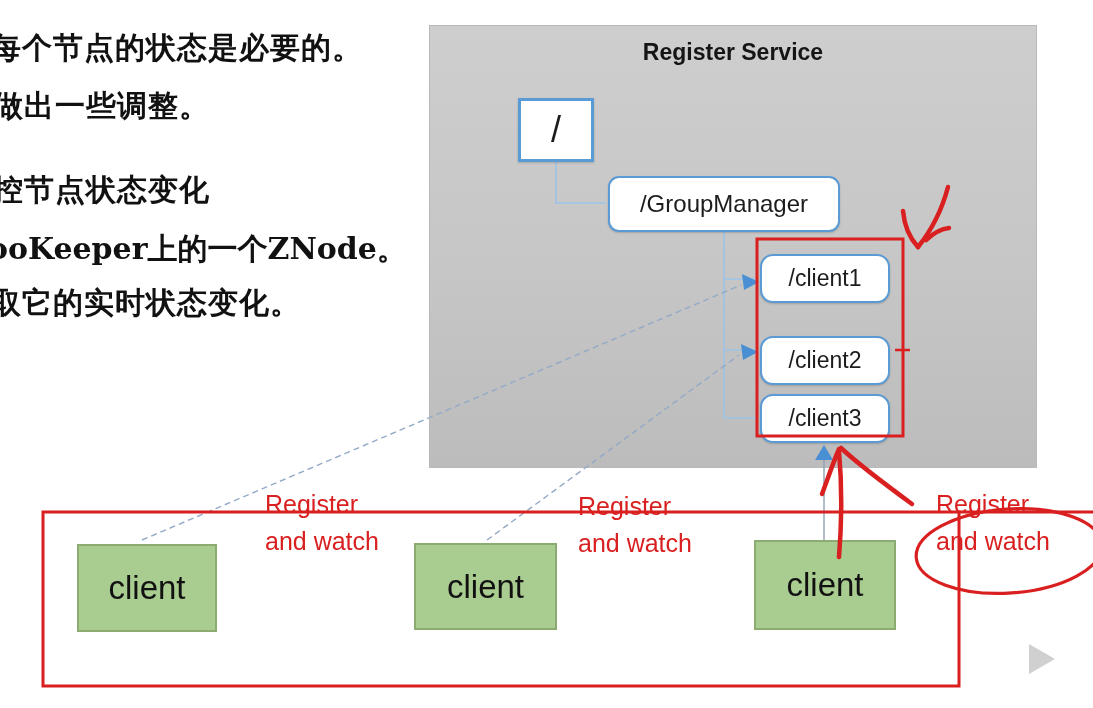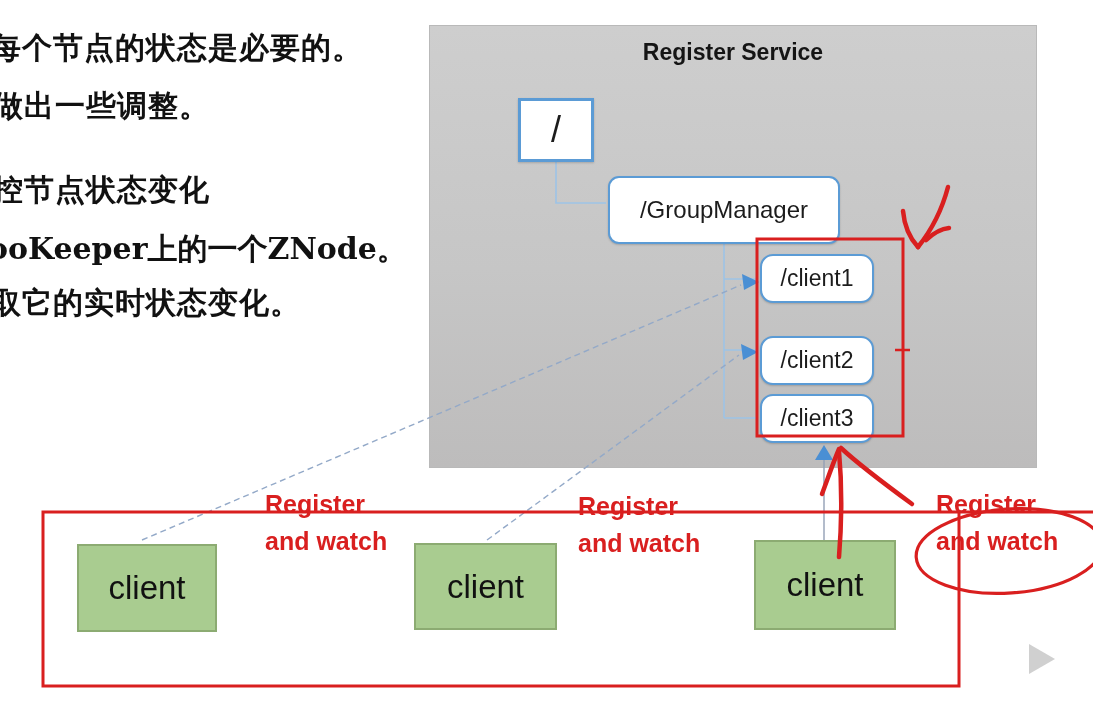--- a/index.html
+++ b/index.html
@@ -23,35 +23,35 @@
     position:absolute;left:429px;top:39px;width:608px;text-align:center;
     font-size:23px;font-weight:bold;color:#151515;z-index:2;
   }
   
   .node{
     position:absolute;background:#fff;border:2px solid #5b9bd5;
     box-sizing:border-box;display:flex;align-items:center;justify-content:center;
     color:#1c1c1c;z-index:2;box-shadow:0 1px 2px rgba(0,0,0,.18);
   }
   .root-node{left:518px;top:98px;width:76px;height:64px;border-width:3px;font-size:36px;}
-  .group-node{left:608px;top:176px;width:232px;height:68px;border-radius:11px;font-size:24px;}
-  .znode{left:760px;width:114px;height:49px;border-radius:13px;font-size:23px;}
+  .group-node{left:608px;top:176px;width:232px;height:56px;border-radius:11px;font-size:24px;}
+  .znode{left:760px;width:130px;height:49px;border-radius:13px;font-size:23px;}
   .znode1{top:254px;} .znode2{top:336px;} .znode3{top:394px;}
   
   .client-box{
     position:absolute;background:#a9cc90;border:2px solid #8cab72;
     box-sizing:border-box;display:flex;align-items:center;justify-content:center;
     font-size:33px;color:#111;z-index:2;
   }
   .client1{left:77px;top:544px;width:140px;height:88px;}
   .client2{left:414px;top:543px;width:143px;height:87px;}
   .client3{left:754px;top:540px;width:142px;height:90px;}
   
   .register-label{
-    position:absolute;color:#d91f1f;font-size:25px;font-weight:700;
+    position:absolute;color:#d91f1f;font-size:25px;font-weight:400;
     line-height:37px;white-space:nowrap;z-index:4;
   }
   .reg1{left:265px;top:486px;} .reg2{left:578px;top:488px;} .reg3{left:936px;top:486px;}
   
   svg.layer{position:absolute;left:0;top:0;z-index:1;pointer-events:none;}
   svg.over{z-index:3;}
   
   .watermark{
     position:absolute;left:920px;top:678px;width:173px;font-size:19px;
     color:#9e9e9e;opacity:.85;white-space:nowrap;z-index:5;letter-spacing:1px;

